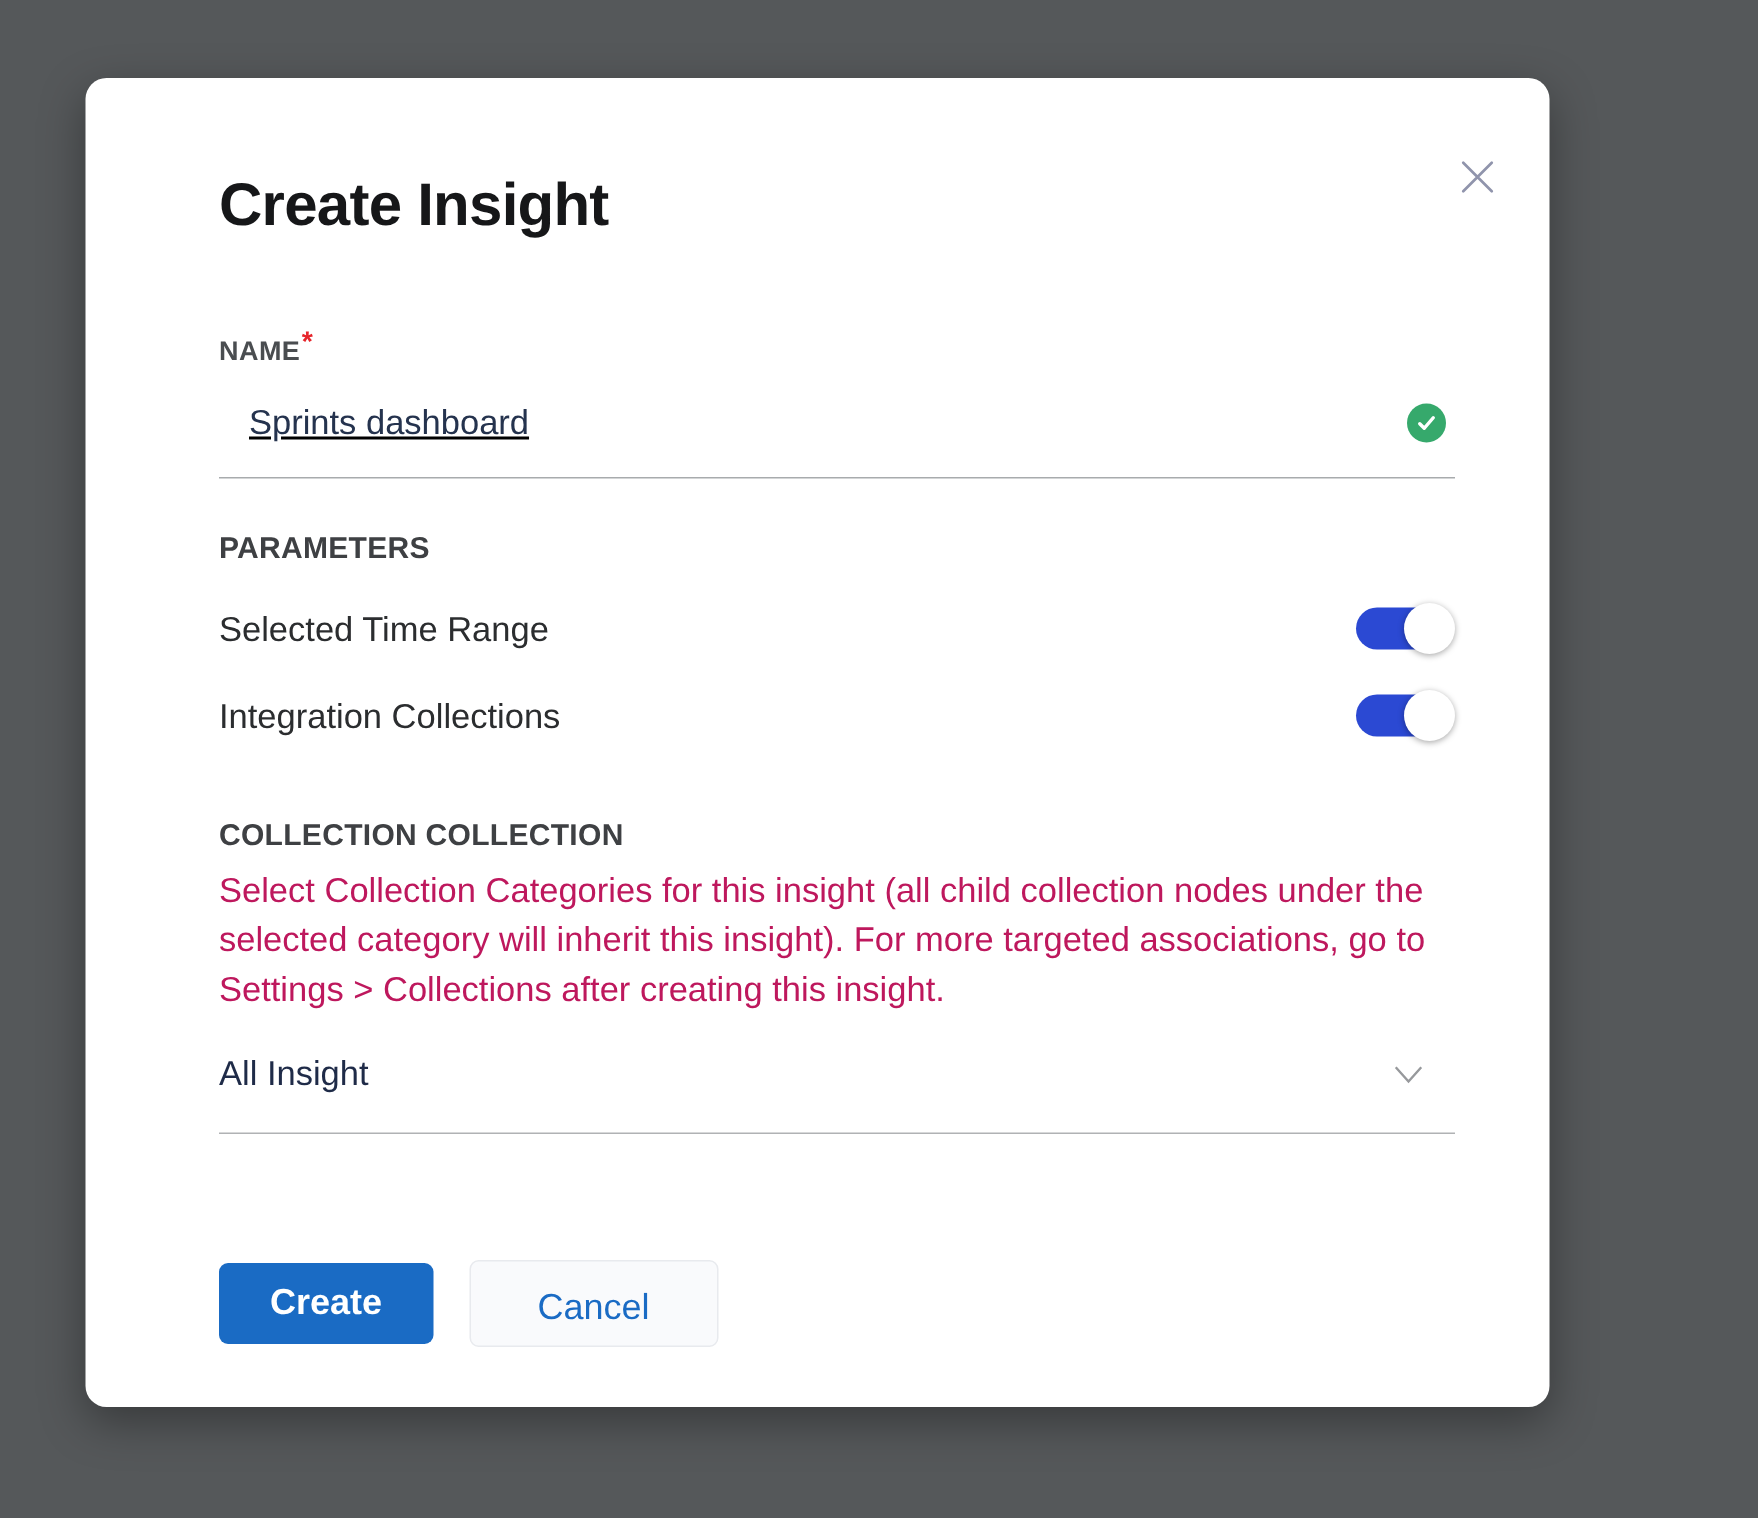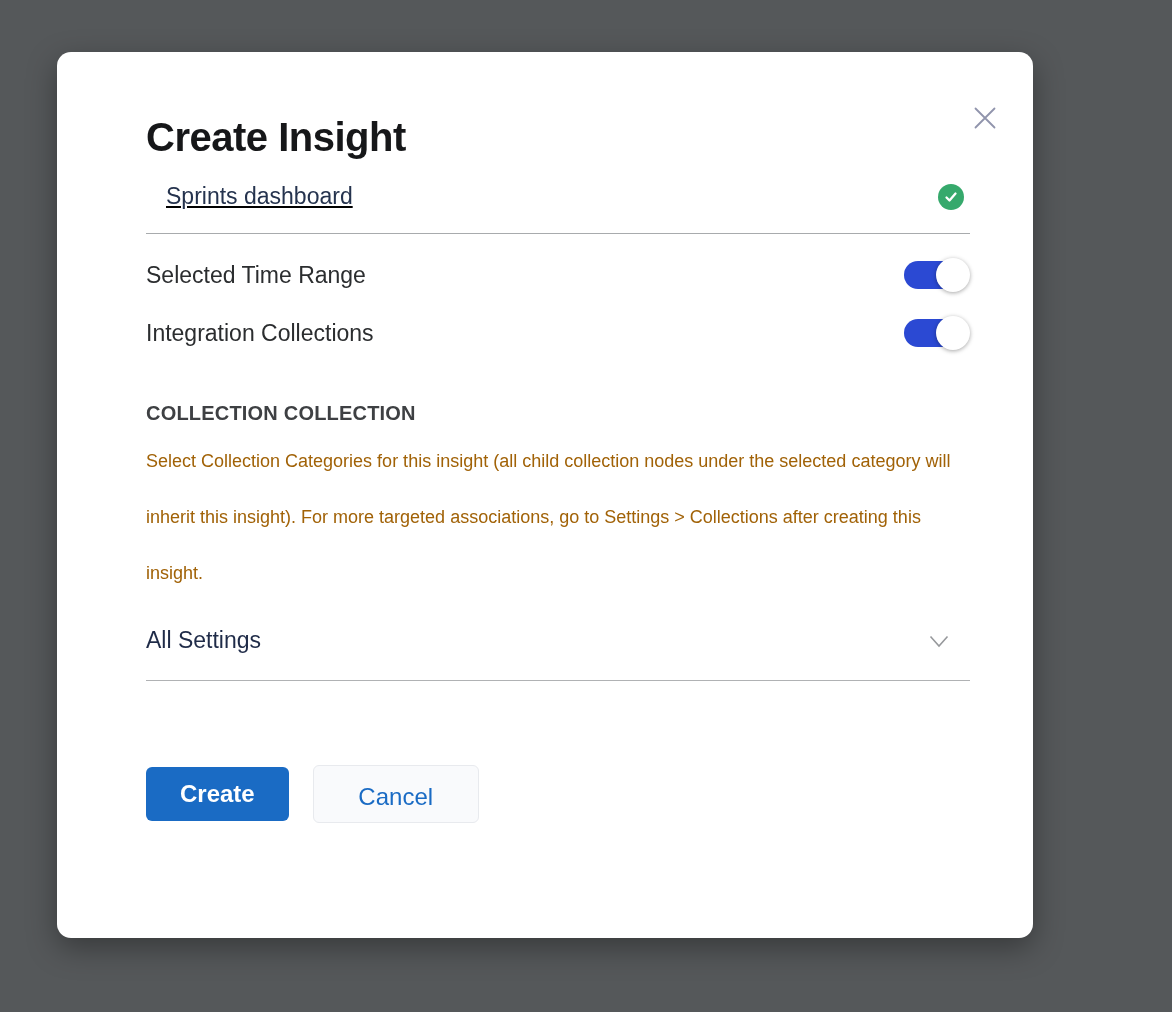--- a/index.html
+++ b/index.html
@@ -142,23 +142,23 @@
     height: 34px;
     border-radius: 50%;
     background: #ffffff;
     box-shadow: 0 1px 4px rgba(0,0,0,0.35);
   }
 
   .cc-heading { margin-top: 52px; }
 
   .cc-description {
     margin-top: 8px;
-    font-size: 18px;
-    line-height: 56px;
-    color: #a16207;
+    font-size: 23px;
+    line-height: 33px;
+    color: #be185d;
     max-width: 910px;
   }
 
   .dropdown-row {
     margin-top: 26px;
     display: flex;
     align-items: center;
     justify-content: space-between;
     border-bottom: 1px solid #b0b2b4;
     padding-bottom: 26px;
@@ -217,51 +217,55 @@
   <div class="modal-content">
 
     <button class="close-btn" aria-label="Close">
       <svg width="30" height="30" viewBox="0 0 30 30">
         <path d="M5.5 5.5 L24.5 24.5 M24.5 5.5 L5.5 24.5" stroke="#9094ac" stroke-width="1.8" stroke-linecap="round" fill="none"></path>
       </svg>
     </button>
 
     <h1 class="modal-title">Create Insight</h1>
 
+    <div class="field-label">
+      <span>NAME</span><span class="required-marker">*</span>
+    </div>
 
     <div class="input-row">
       <input class="input-value" type="text" value="Sprints dashboard" style="">
       <span class="check-circle">
         <svg width="16" height="16" viewBox="0 0 16 16">
           <path d="M3.5 8.5 L6.5 11.5 L12.5 4.5" stroke="#ffffff" stroke-width="2.3" stroke-linecap="round" stroke-linejoin="round" fill="none"></path>
         </svg>
       </span>
     </div>
 
+    <div class="section-heading params-heading">PARAMETERS</div>
 
     <div class="param-row">
       <span class="param-label">Selected Time Range</span>
       <span class="toggle" role="switch" aria-checked="true">
         <span class="knob"></span>
       </span>
     </div>
 
     <div class="param-row">
       <span class="param-label">Integration Collections</span>
       <span class="toggle" role="switch" aria-checked="true">
         <span class="knob"></span>
       </span>
     </div>
 
     <div class="section-heading cc-heading">COLLECTION COLLECTION</div>
 
     <p class="cc-description">Select Collection Categories for this insight (all child collection nodes under the selected category will inherit this insight). For more targeted associations, go to Settings &gt; Collections after creating this insight.</p>
 
     <div class="dropdown-row">
-      <span class="dropdown-value">All Settings</span>
+      <span class="dropdown-value">All Insight</span>
       <span class="chevron-wrap">
         <svg width="26" height="26" viewBox="0 0 26 26">
           <path d="M4.5 8.5 L13 18 L21.5 8.5" stroke="#97999c" stroke-width="1.6" fill="none"></path>
         </svg>
       </span>
     </div>
 
     <div class="button-row">
       <button class="btn-create">Create</button>
       <button class="btn-cancel">Cancel</button>

